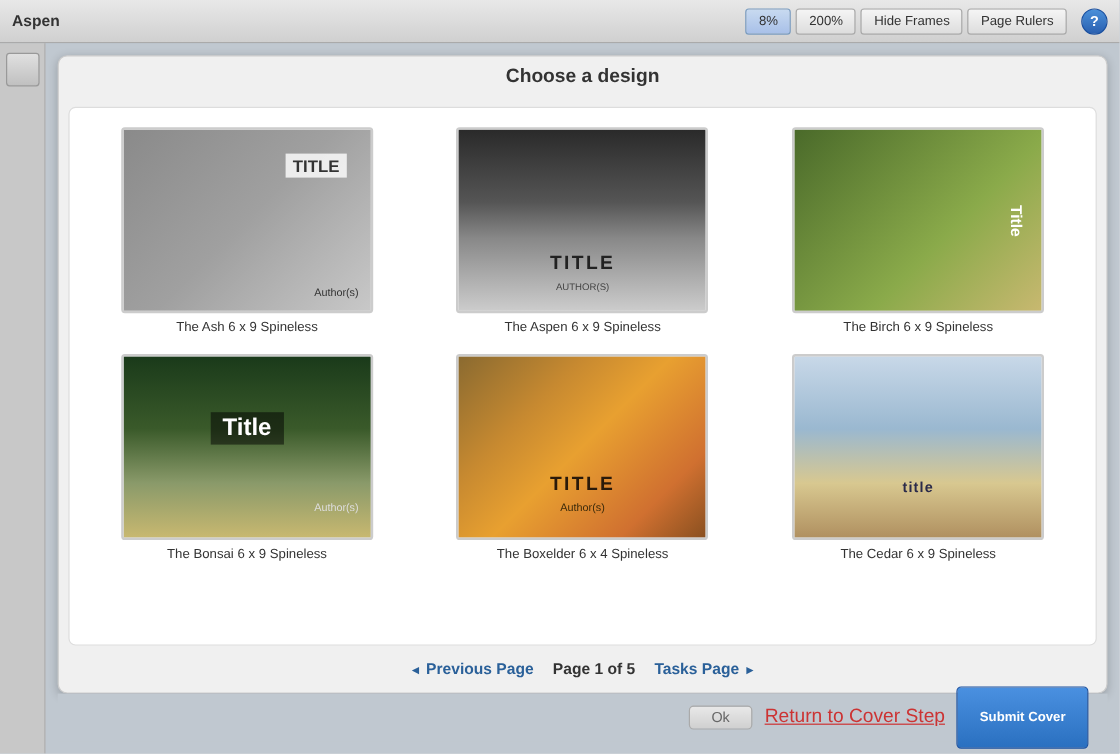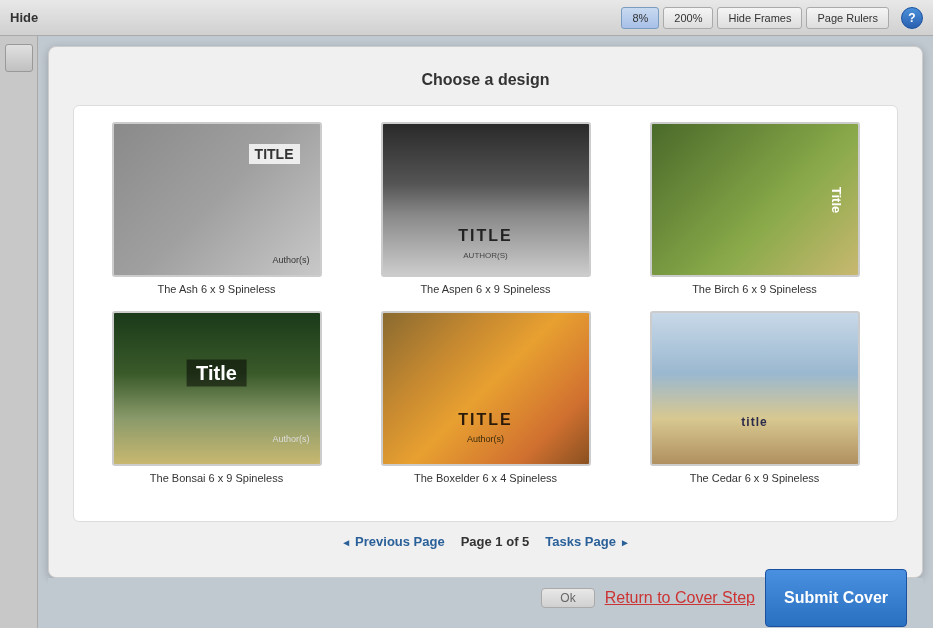--- a/index.html
+++ b/index.html
@@ -98,21 +98,21 @@
     }
 
     
     .dialog {
       background: #f0f0f0;
       border-radius: 8px;
       border: 1px solid #ccc;
       flex: 1;
       display: flex;
       flex-direction: column;
-      padding: 24px;
+      padding: 8px;
       box-shadow: 0 2px 8px rgba(0,0,0,0.2);
     }
 
     .dialog-title {
       text-align: center;
       font-size: 16px;
       font-weight: bold;
       color: #333;
       margin-bottom: 16px;
     }
@@ -203,21 +203,21 @@
       font-size: 16px;
       color: #cc3333;
       cursor: pointer;
       text-decoration: underline;
     }
     .submit-btn {
       background: linear-gradient(to bottom, #4a90e0, #2a70c0);
       border: 1px solid #1a50a0;
       border-radius: 4px;
       padding: 19px 18px;
-      font-size: 16px;
+      font-size: 11px;
       font-weight: bold;
       color: white;
       cursor: pointer;
     }
 
     
     
     .thumb-ash {
       background: linear-gradient(135deg, #8a8a8a 0%, #a0a0a0 50%, #c8c8c8 100%);
       position: relative;
@@ -340,21 +340,21 @@
       white-space: nowrap;
     }
 
     .chevron-left::before { content: '◄'; font-size: 10px; }
     .chevron-right::after { content: '►'; font-size: 10px; }
   </style>
 </head>
 <body>
 
 <div class="toolbar">
-  <span class="toolbar-title">Hide</span>
+  <span class="toolbar-title">Aspen</span>
 
   <div class="zoom-group">
     <button class="toolbar-btn active">8%</button>
     <button class="toolbar-btn">200%</button>
     <button class="toolbar-btn">Hide Frames</button>
     <button class="toolbar-btn">Page Rulers</button>
     <div class="help-btn">?</div>
   </div>
 </div>
 

